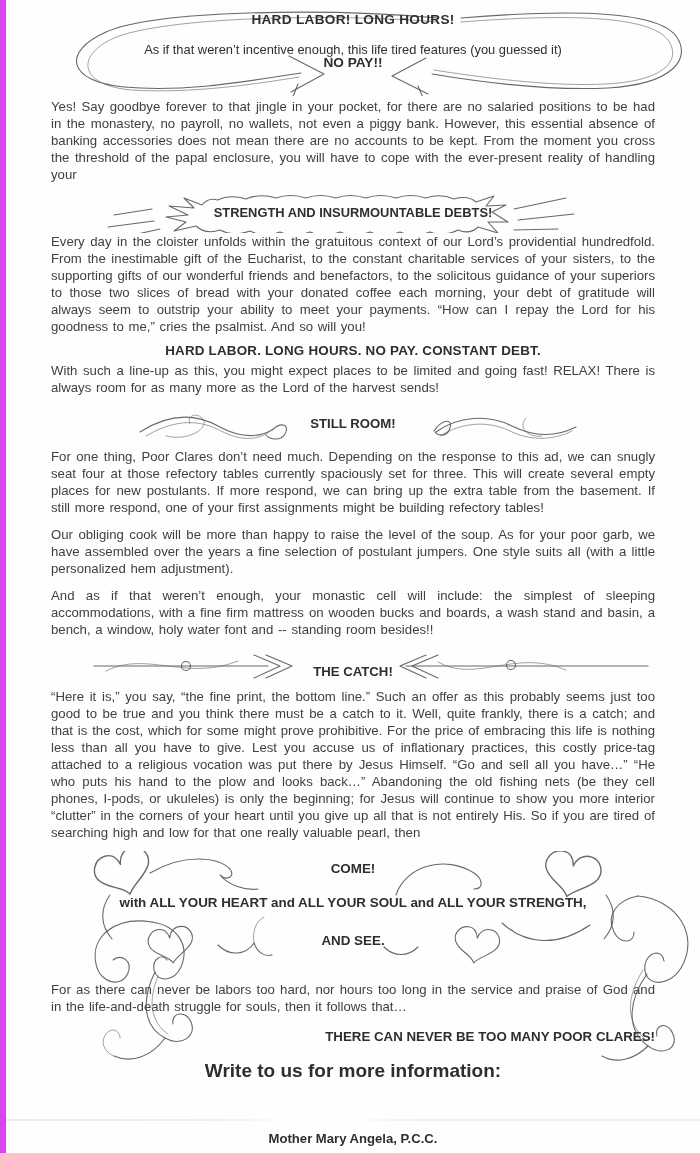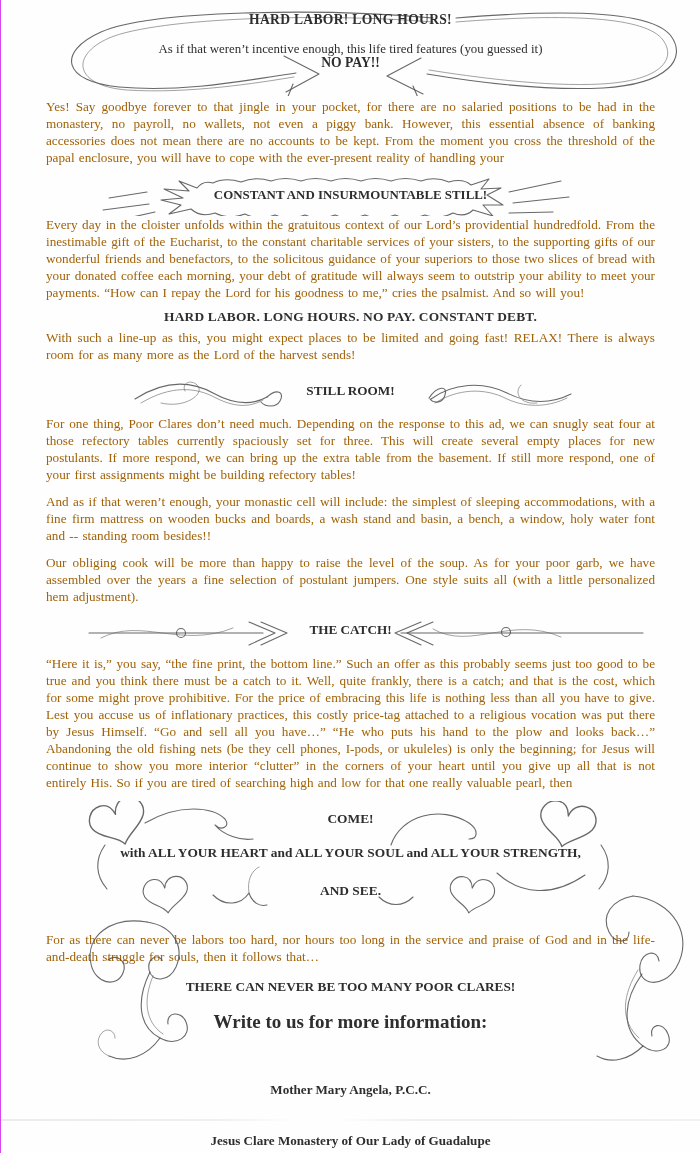--- a/index.html
+++ b/index.html
@@ -1,26 +1,26 @@
 <!DOCTYPE html>
 <html><head>
 <meta charset="utf-8">
 <style>
   html,body { margin:0; padding:0; background:#ffffff; }
   .page {
     position:relative; width:700px; height:1153px;
     background:#fefefe; overflow:hidden;
-    font-family:Liberation Serif, serif; color:#2e2e2e;
+    font-family:Liberation Sans, sans-serif; color:#2e2e2e;
     box-sizing:border-box; padding-top:4px;
-    border-left:1px solid #d946ef;
+    border-left:6px solid #d946ef;
   }
   .content { padding:0 45px; }
   p.body {
     margin:0 0 10px; text-align:justify; font-size:13.2px; line-height:17px;
-    color:#a16207; word-spacing:1px;
+    color:#404040; word-spacing:1px;
   }
   .center { text-align:center; }
   .bold { font-weight:bold; }
   .deco { position:relative; }
   .deco svg { position:absolute; left:0; top:0; }
   .deco .txt { position:absolute; left:0; width:100%; text-align:center; }
 
   .banner { height:92px; margin:0 -45px 2px; }
   .banner .t1 { top:8px;  font-size:13.6px; font-weight:bold; letter-spacing:.3px; }
   .banner .t2 { top:38px; font-size:12.9px; }
@@ -28,28 +28,28 @@
 
   .burst { height:40px; margin:0 -45px 0; }
   .burst .txt { top:12px; font-size:12.9px; font-weight:bold; }
 
   .summaryline { margin:-2px 0 4px; font-size:13.4px; letter-spacing:.2px; }
 
   .stillroom { height:36px; margin:4px -45px 6px; }
   .stillroom .txt { top:10px; font-size:13.2px; font-weight:bold; }
 
   .catch { height:32px; margin:2px -45px 8px; }
-  .catch .txt { top:7px; font-size:13.2px; font-weight:bold; }
+  .catch .txt { top:16px; font-size:13.2px; font-weight:bold; }
 
   .come { height:128px; margin:0 -45px 0; }
   .come .c1 { top:10px; font-size:13.4px; font-weight:bold; }
   .come .c2 { top:44px; font-size:13.4px; font-weight:bold; }
   .come .c3 { top:82px; font-size:13.4px; font-weight:bold; }
 
-  .closing { margin:14px 0 0; font-size:13.3px; }
+  .closing { margin:14px 0 0; font-size:13.3px;text-align:right; }
   .contact-intro { margin:16px 0 8px; font-size:19px; }
   .addr { margin:14px 0 0; font-size:13.1px; line-height:17px; white-space:pre-wrap; }
   .addr div { white-space:pre-wrap; }
 
   .stroke { fill:none; stroke:#4d4d4d; stroke-width:1.1; stroke-linecap:round; stroke-linejoin:round; opacity:.85; }
   .stroke2 { fill:none; stroke:#6a6a6a; stroke-width:.9; stroke-linecap:round; stroke-linejoin:round; opacity:.7; }
 
   .flourish { position:absolute; }
   .page-edge { position:absolute; top:1119px; left:0; width:700px; height:2px;
     background:linear-gradient(to right,#ececec 0%,#efefef 30%,rgba(255,255,255,0) 42%,rgba(255,255,255,0) 48%,#efefef 60%,#f1f1f1 100%);
@@ -99,21 +99,21 @@
           <path class="stroke" d="M108,22 L146,16"></path>
           <path class="stroke" d="M102,34 L148,28"></path>
           <path class="stroke" d="M118,44 L154,36"></path>
         </g>
         <g>
           <path class="stroke" d="M508,16 L560,5"></path>
           <path class="stroke" d="M512,27 L568,21"></path>
           <path class="stroke" d="M508,37 L552,36"></path>
         </g>
       </svg>
-      <div class="txt">CONSTANT AND INSURMOUNTABLE STILL!</div>
+      <div class="txt">STRENGTH AND INSURMOUNTABLE DEBTS!</div>
     </div>
 
     <p class="body">Every day in the cloister unfolds within the gratuitous context of our Lord’s providential hundredfold. From the inestimable gift of the Eucharist, to the constant charitable services of your sisters, to the supporting gifts of our wonderful friends and benefactors, to the solicitous guidance of your superiors to those two slices of bread with your donated coffee each morning, your debt of gratitude will always seem to outstrip your ability to meet your payments. “How can I repay the Lord for his goodness to me,” cries the psalmist. And so will you!</p>
 
     <div class="center bold summaryline">HARD LABOR. LONG HOURS. NO PAY. CONSTANT DEBT.</div>
 
     <p class="body">With such a line-up as this, you might expect places to be limited and going fast! RELAX! There is always room for as many more as the Lord of the harvest sends!</p>
 
     <div class="deco stillroom">
       <svg width="700" height="36" viewBox="0 0 700 36">
@@ -127,22 +127,22 @@
           <path class="stroke" d="M428,25 C436,13 447,12 444,22 C442,30 433,31 429,26"></path>
           <path class="stroke" d="M430,26 C452,10 482,8 506,20 C530,32 552,30 570,21"></path>
           <path class="stroke2" d="M434,30 C456,16 483,14 506,26 C528,36 550,33 566,25"></path>
           <path class="stroke2" d="M520,12 C512,20 520,32 536,30"></path>
         </g>
       </svg>
       <div class="txt">STILL ROOM!</div>
     </div>
 
     <p class="body">For one thing, Poor Clares don’t need much. Depending on the response to this ad, we can snugly seat four at those refectory tables currently spaciously set for three. This will create several empty places for new postulants. If more respond, we can bring up the extra table from the basement.  If still more respond, one of your first assignments might be building refectory tables!</p>
+    <p class="body">Our obliging cook will be more than happy to raise the level of the soup.  As for your poor garb, we have assembled over the years a fine selection of postulant jumpers. One style suits all (with a little personalized hem adjustment).</p>
     <p class="body">And as if that weren’t enough, your monastic cell will include: the simplest of sleeping accommodations, with a fine firm mattress on wooden bucks and boards, a wash stand and basin, a bench, a window, holy water font and -- standing room besides!!</p>
-    <p class="body">Our obliging cook will be more than happy to raise the level of the soup.  As for your poor garb, we have assembled over the years a fine selection of postulant jumpers. One style suits all (with a little personalized hem adjustment).</p>
 
     <div class="deco catch">
       <svg width="700" height="32" viewBox="0 0 700 32">
         <g>
           <path class="stroke" d="M88,18 L262,18"></path>
           <path class="stroke2" d="M100,23 C140,2 180,34 232,13"></path>
           <circle class="stroke" cx="180" cy="18" r="4.5"></circle>
           <path class="stroke" d="M248,7 L274,18 L248,30"></path>
           <path class="stroke" d="M260,7 L286,18 L260,30"></path>
         </g>

